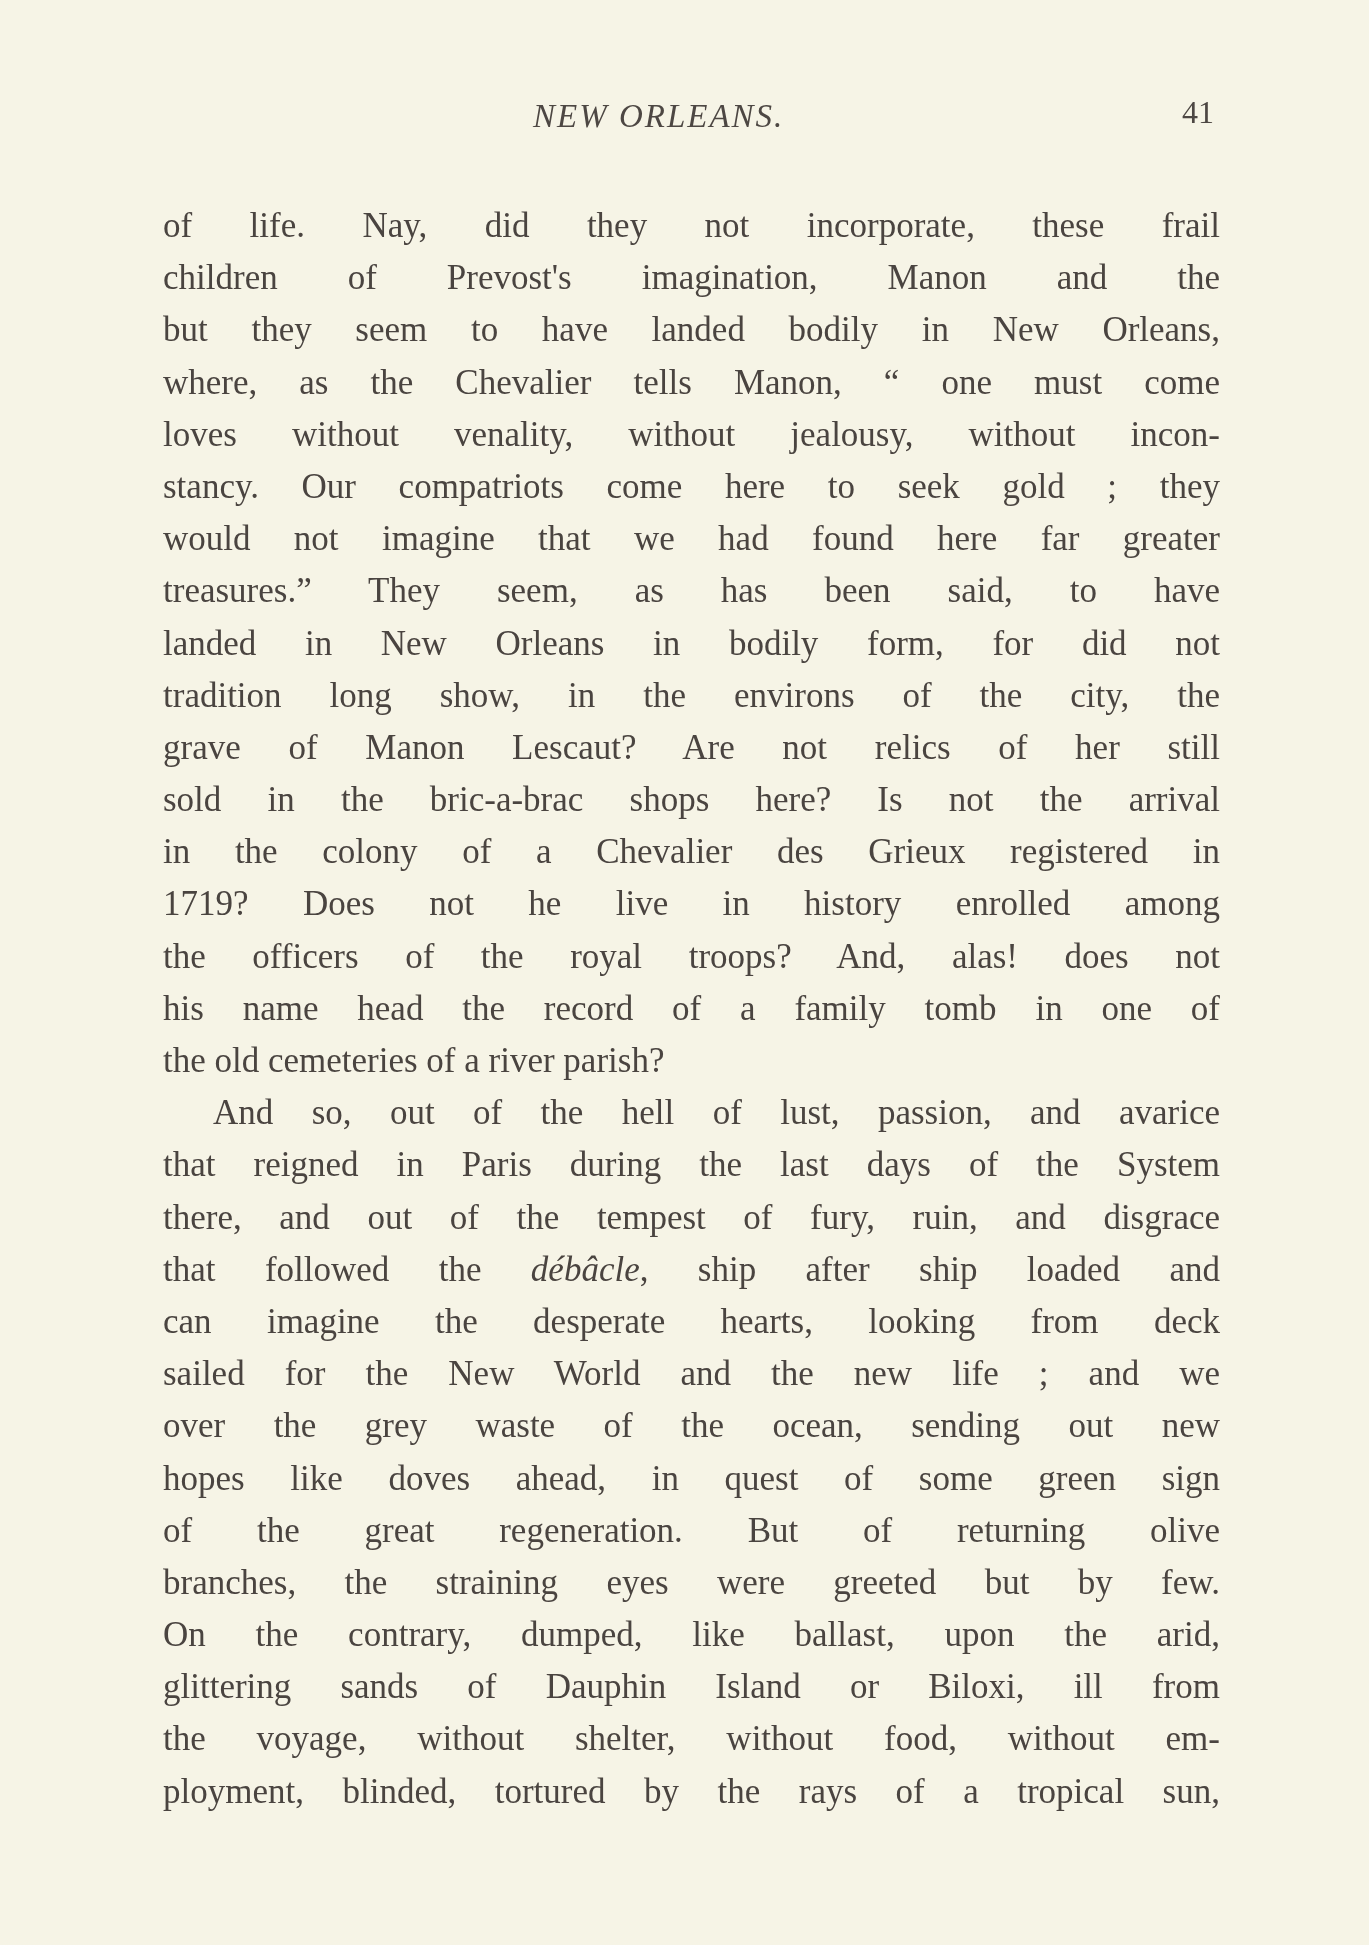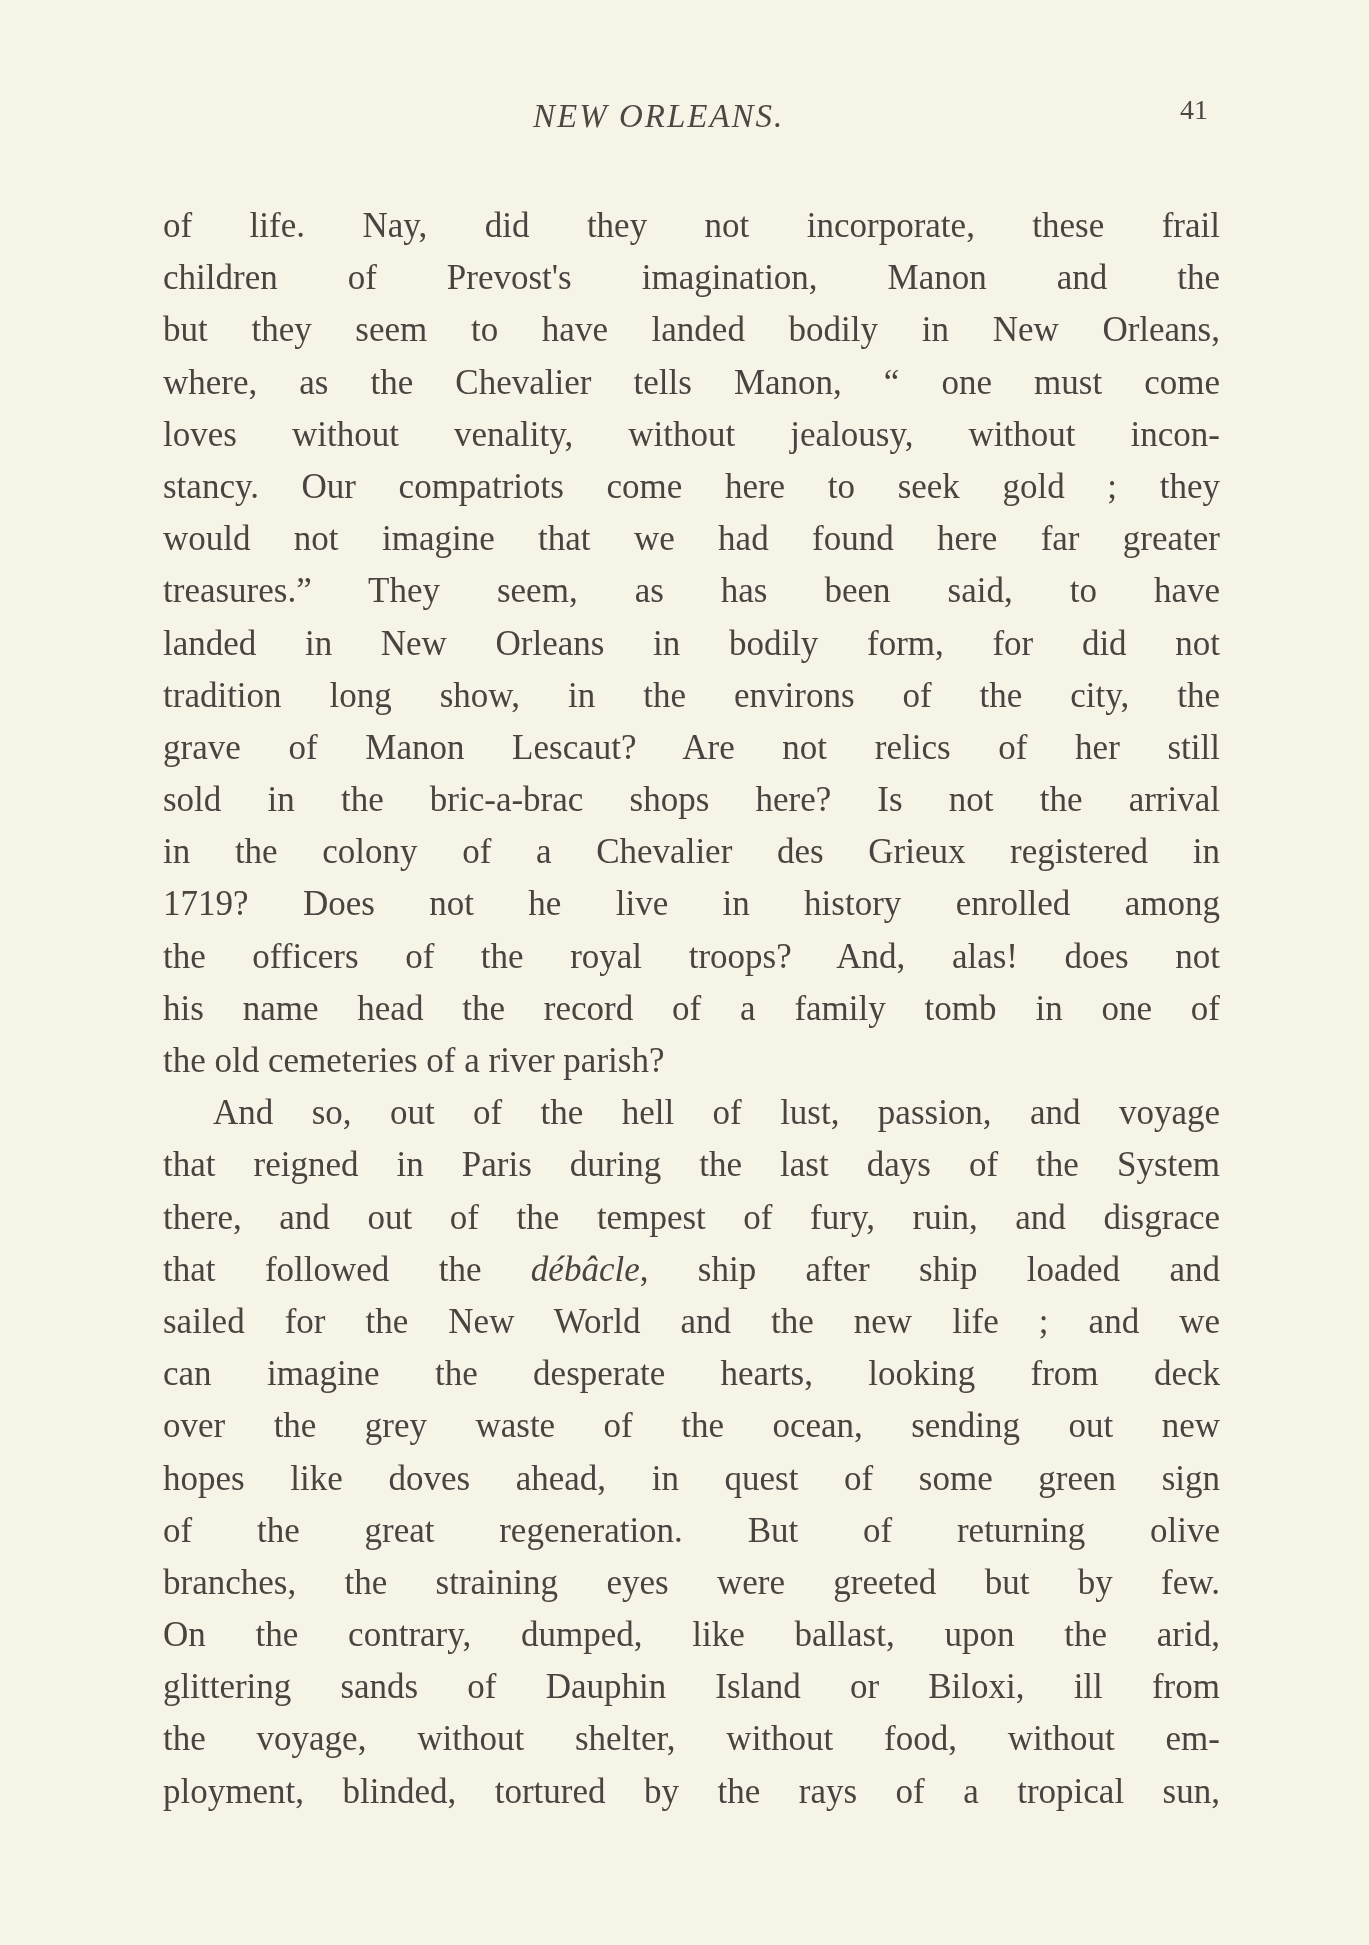--- a/index.html
+++ b/index.html
@@ -34,23 +34,23 @@
       position: absolute;
       left: 370px;
       top: 0;
       font-style: italic;
       font-size: 33px;
       letter-spacing: 2px;
       color: #4d4743;
     }
     .page-number {
       position: absolute;
-      right: 12px;
+      right: 6px;
       top: -4px;
-      font-size: 28px;
+      font-size: 32px;
       color: #4d4743;
     }
     .body-text {
       position: absolute;
       top: 152px;
       left: 163px;
       width: 1057px;
     }
     .line {
       display: block;
@@ -93,26 +93,26 @@
     <span class="line">treasures.”  They seem, as has been said, to have</span>
     <span class="line">landed in New Orleans in bodily form, for did not</span>
     <span class="line">tradition long show, in the environs of the city, the</span>
     <span class="line">grave of Manon Lescaut?  Are not relics of her still</span>
     <span class="line">sold in the bric-a-brac shops here?  Is not the arrival</span>
     <span class="line">in the colony of a Chevalier des Grieux registered in</span>
     <span class="line">1719?  Does not he live in history enrolled among</span>
     <span class="line">the officers of the royal troops?  And, alas! does not</span>
     <span class="line">his name head the record of a family tomb in one of</span>
     <span class="line last">the old cemeteries of a river parish?</span>
-    <span class="line indent">And so, out of the hell of lust, passion, and voyage</span>
+    <span class="line indent">And so, out of the hell of lust, passion, and avarice</span>
     <span class="line">that reigned in Paris during the last days of the System</span>
     <span class="line">there, and out of the tempest of fury, ruin, and disgrace</span>
     <span class="line"><span>that followed the </span><span class="italic">débâcle</span><span>, ship after ship loaded and</span></span>
+    <span class="line">can imagine the desperate hearts, looking from deck</span>
     <span class="line">sailed for the New World and the new life ; and we</span>
-    <span class="line">can imagine the desperate hearts, looking from deck</span>
     <span class="line">over the grey waste of the ocean, sending out new</span>
     <span class="line">hopes like doves ahead, in quest of some green sign</span>
     <span class="line">of the great regeneration.  But of returning olive</span>
     <span class="line">branches, the straining eyes were greeted but by few.</span>
     <span class="line">On the contrary, dumped, like ballast, upon the arid,</span>
     <span class="line">glittering sands of Dauphin Island or Biloxi, ill from</span>
     <span class="line">the voyage, without shelter, without food, without em-</span>
     <span class="line">ployment, blinded, tortured by the rays of a tropical sun,</span>
   </div>
 

